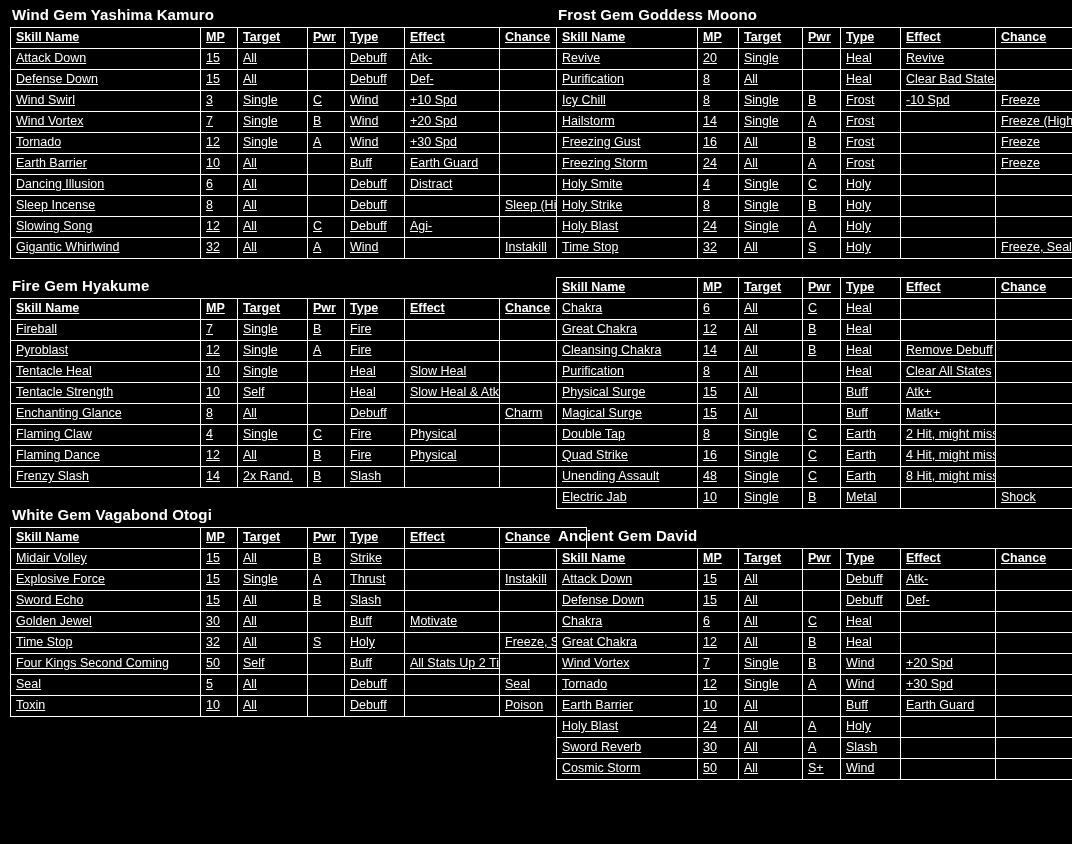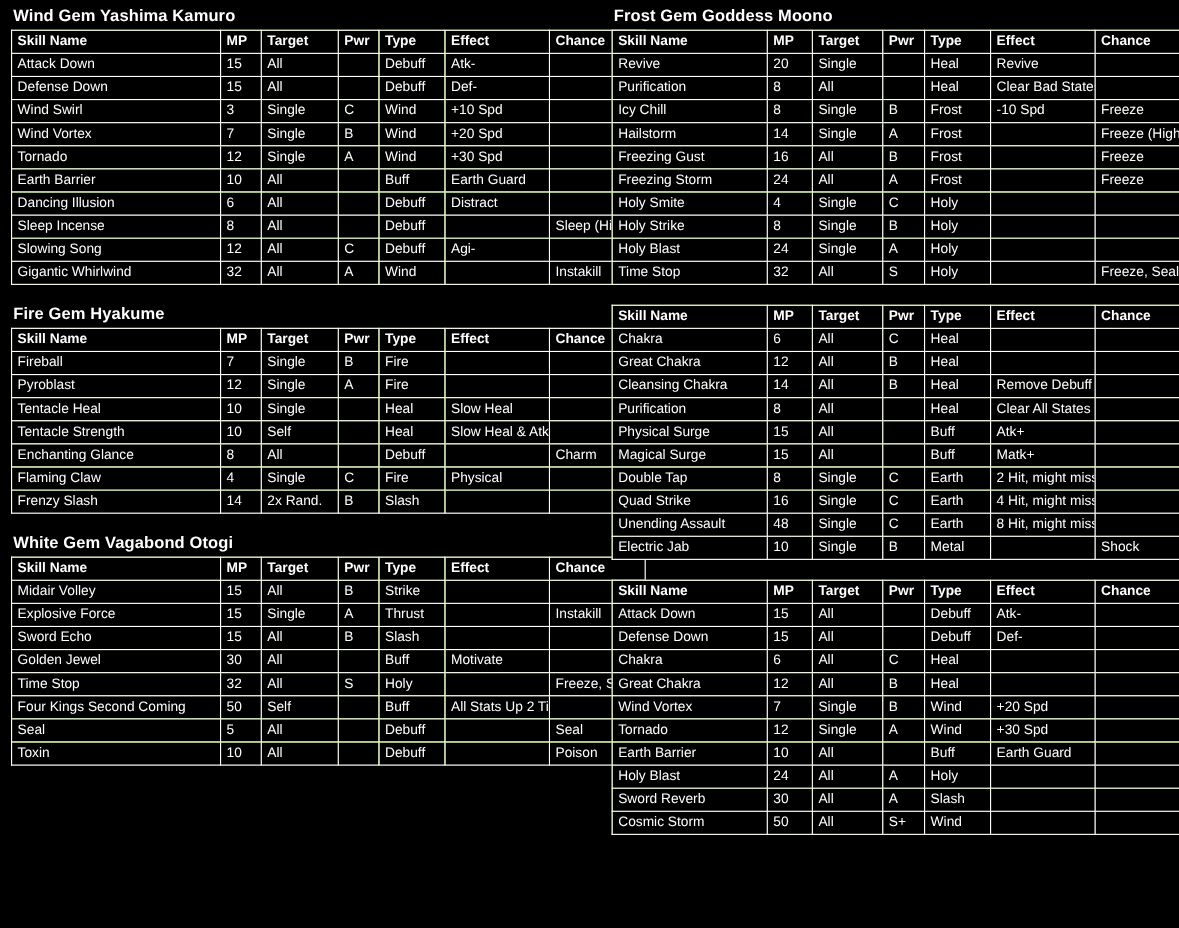--- a/index.html
+++ b/index.html
@@ -39,21 +39,22 @@
     font-weight: bold;
     color: #ffffff;
     padding: 0 0 4px 2px;
     letter-spacing: 0.1px;
     white-space: nowrap;
   }
   table.skills {
     border-collapse: collapse;
     width: 100%;
     table-layout: fixed;
-    background: #4d7c0f;
+    background: #737373;
+    text-decoration: underline;
   }
   table.skills th, table.skills td {
     border: 1px solid #ffffff;
     font-size: 12.5px;
     color: #ffffff;
     text-align: left;
     padding: 2px 4px 3px 5px;
     height: 15px;
     line-height: 15px;
     overflow: hidden;
@@ -259,20 +260,29 @@
           <tr>
               <td class="c-name">Flaming Claw</td>
               <td class="c-mp">4</td>
               <td class="c-target">Single</td>
               <td class="c-pwr">C</td>
               <td class="c-type">Fire</td>
               <td class="c-effect">Physical</td>
               <td class="c-chance"></td>
             </tr>
           <tr>
+              <td class="c-name">Flaming Dance</td>
+              <td class="c-mp">12</td>
+              <td class="c-target">All</td>
+              <td class="c-pwr">B</td>
+              <td class="c-type">Fire</td>
+              <td class="c-effect">Physical</td>
+              <td class="c-chance"></td>
+            </tr>
+          <tr>
               <td class="c-name">Frenzy Slash</td>
               <td class="c-mp">14</td>
               <td class="c-target">2x Rand.</td>
               <td class="c-pwr">B</td>
               <td class="c-type">Slash</td>
               <td class="c-effect"></td>
               <td class="c-chance"></td>
             </tr>
         </tbody>
       </table>
@@ -584,20 +594,21 @@
               <td class="c-pwr">B</td>
               <td class="c-type">Metal</td>
               <td class="c-effect"></td>
               <td class="c-chance">Shock</td>
             </tr>
         </tbody>
       </table>
     </div>
 
     <div class="block">
+      <div class="block-title">Ancient Gem David</div>
       <table class="skills">
         <thead>
           <tr>
             <th class="c-name">Skill Name</th>
             <th class="c-mp">MP</th>
             <th class="c-target">Target</th>
             <th class="c-pwr">Pwr</th>
             <th class="c-type">Type</th>
             <th class="c-effect">Effect</th>
             <th class="c-chance">Chance</th>

